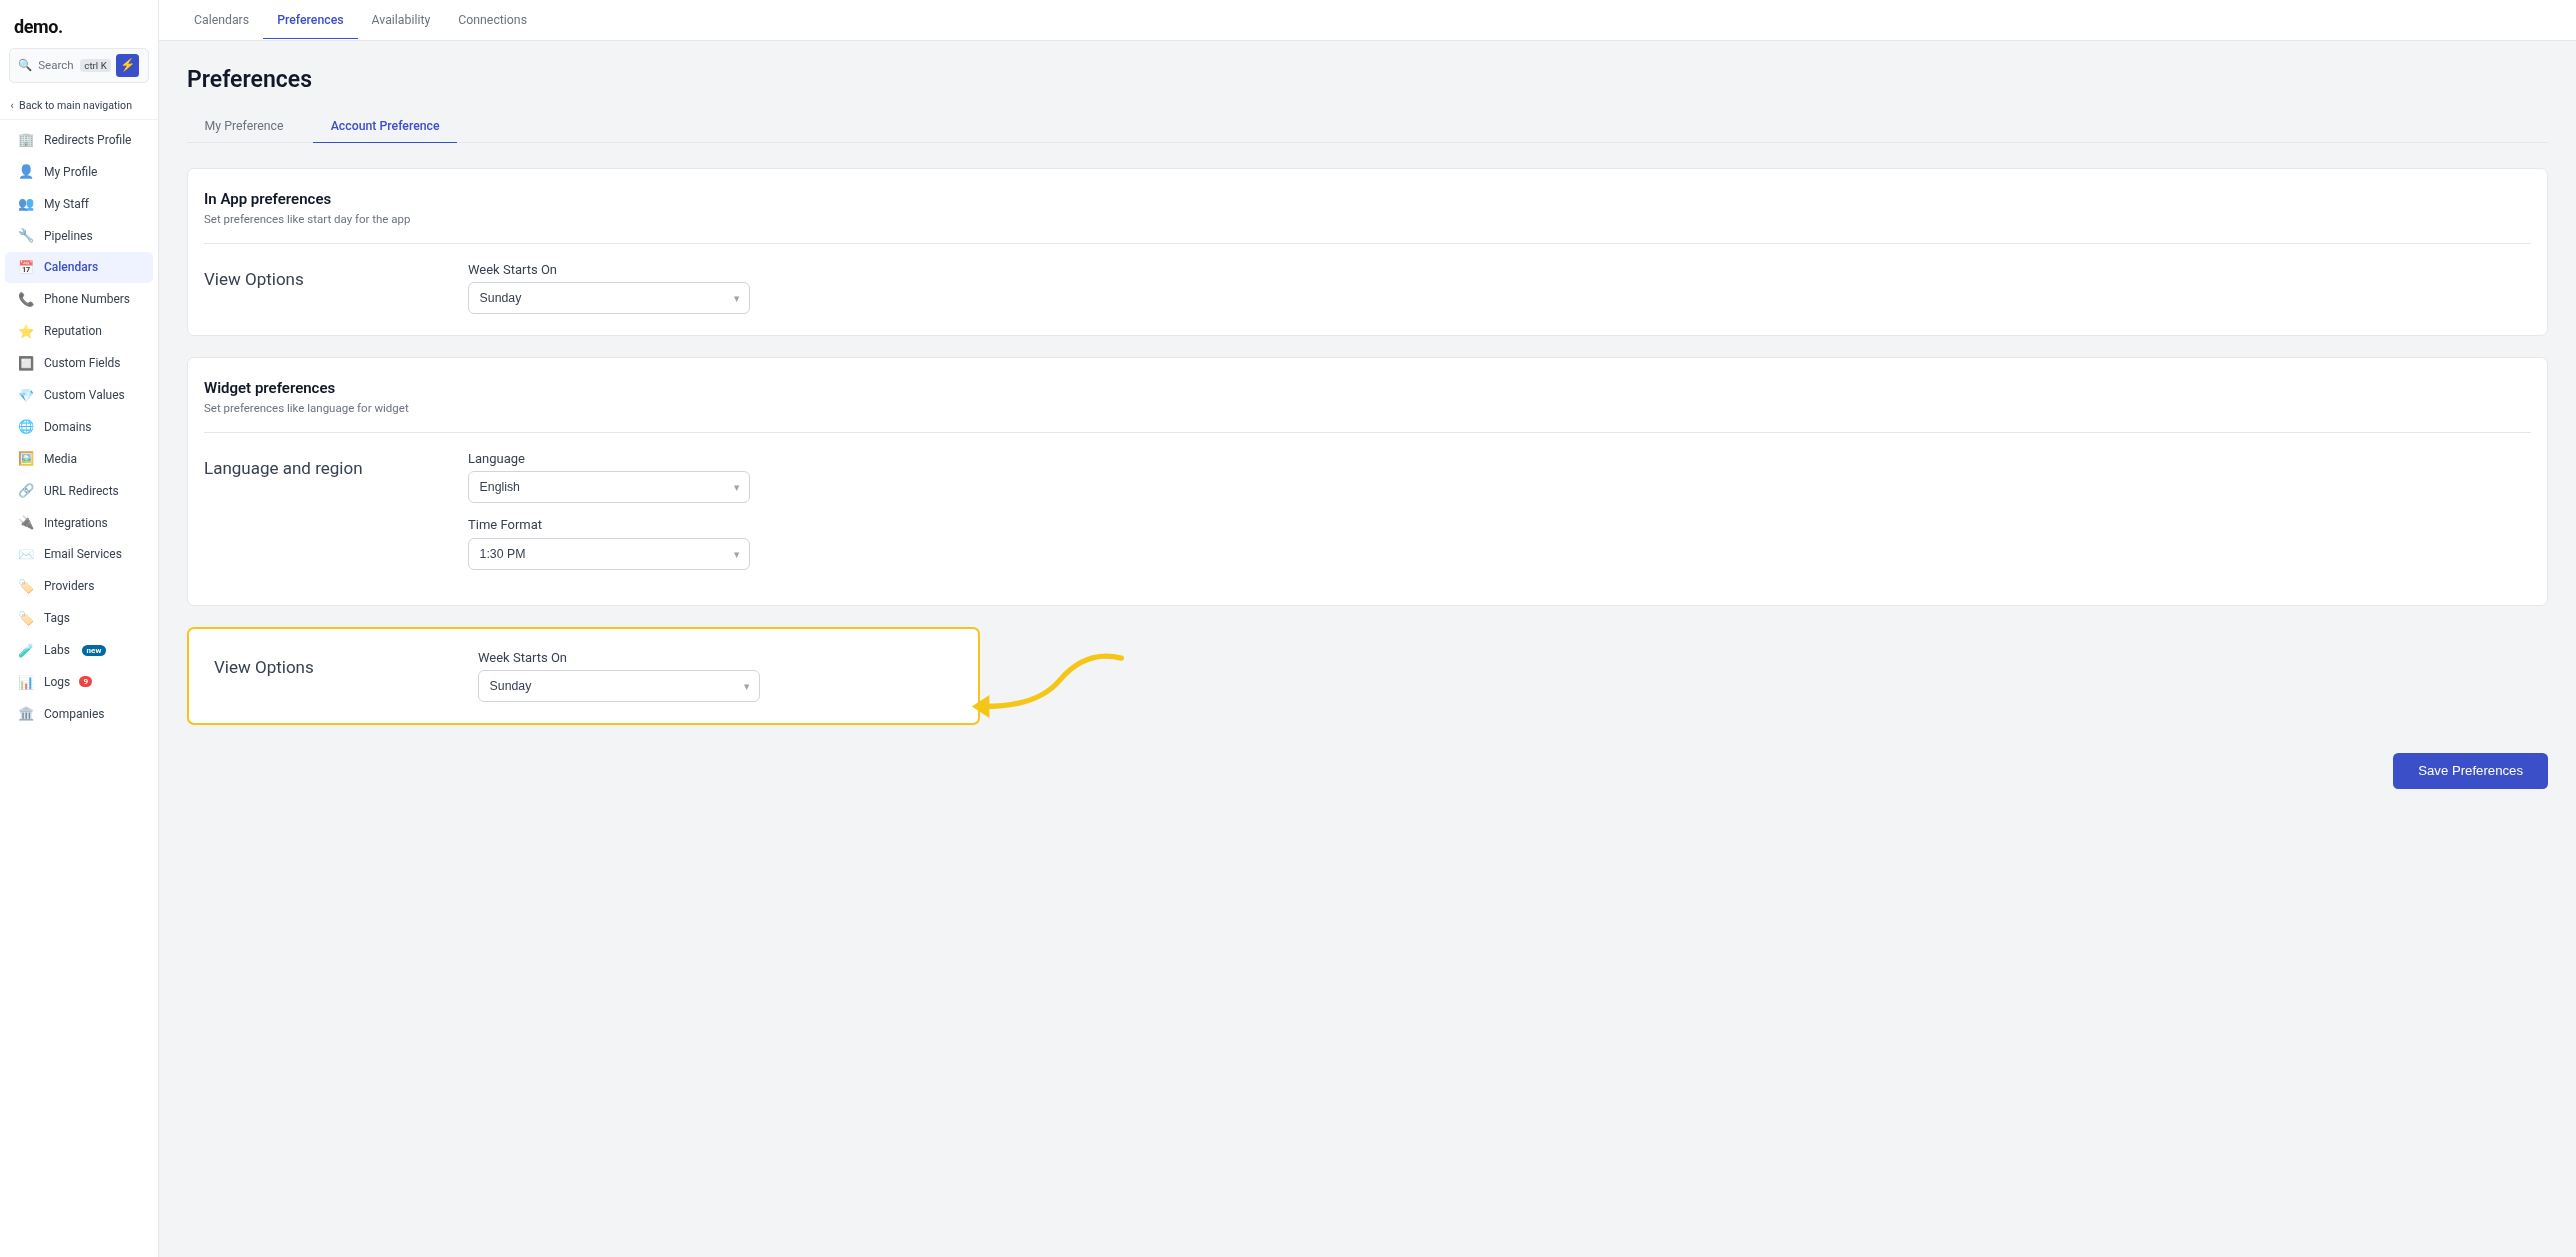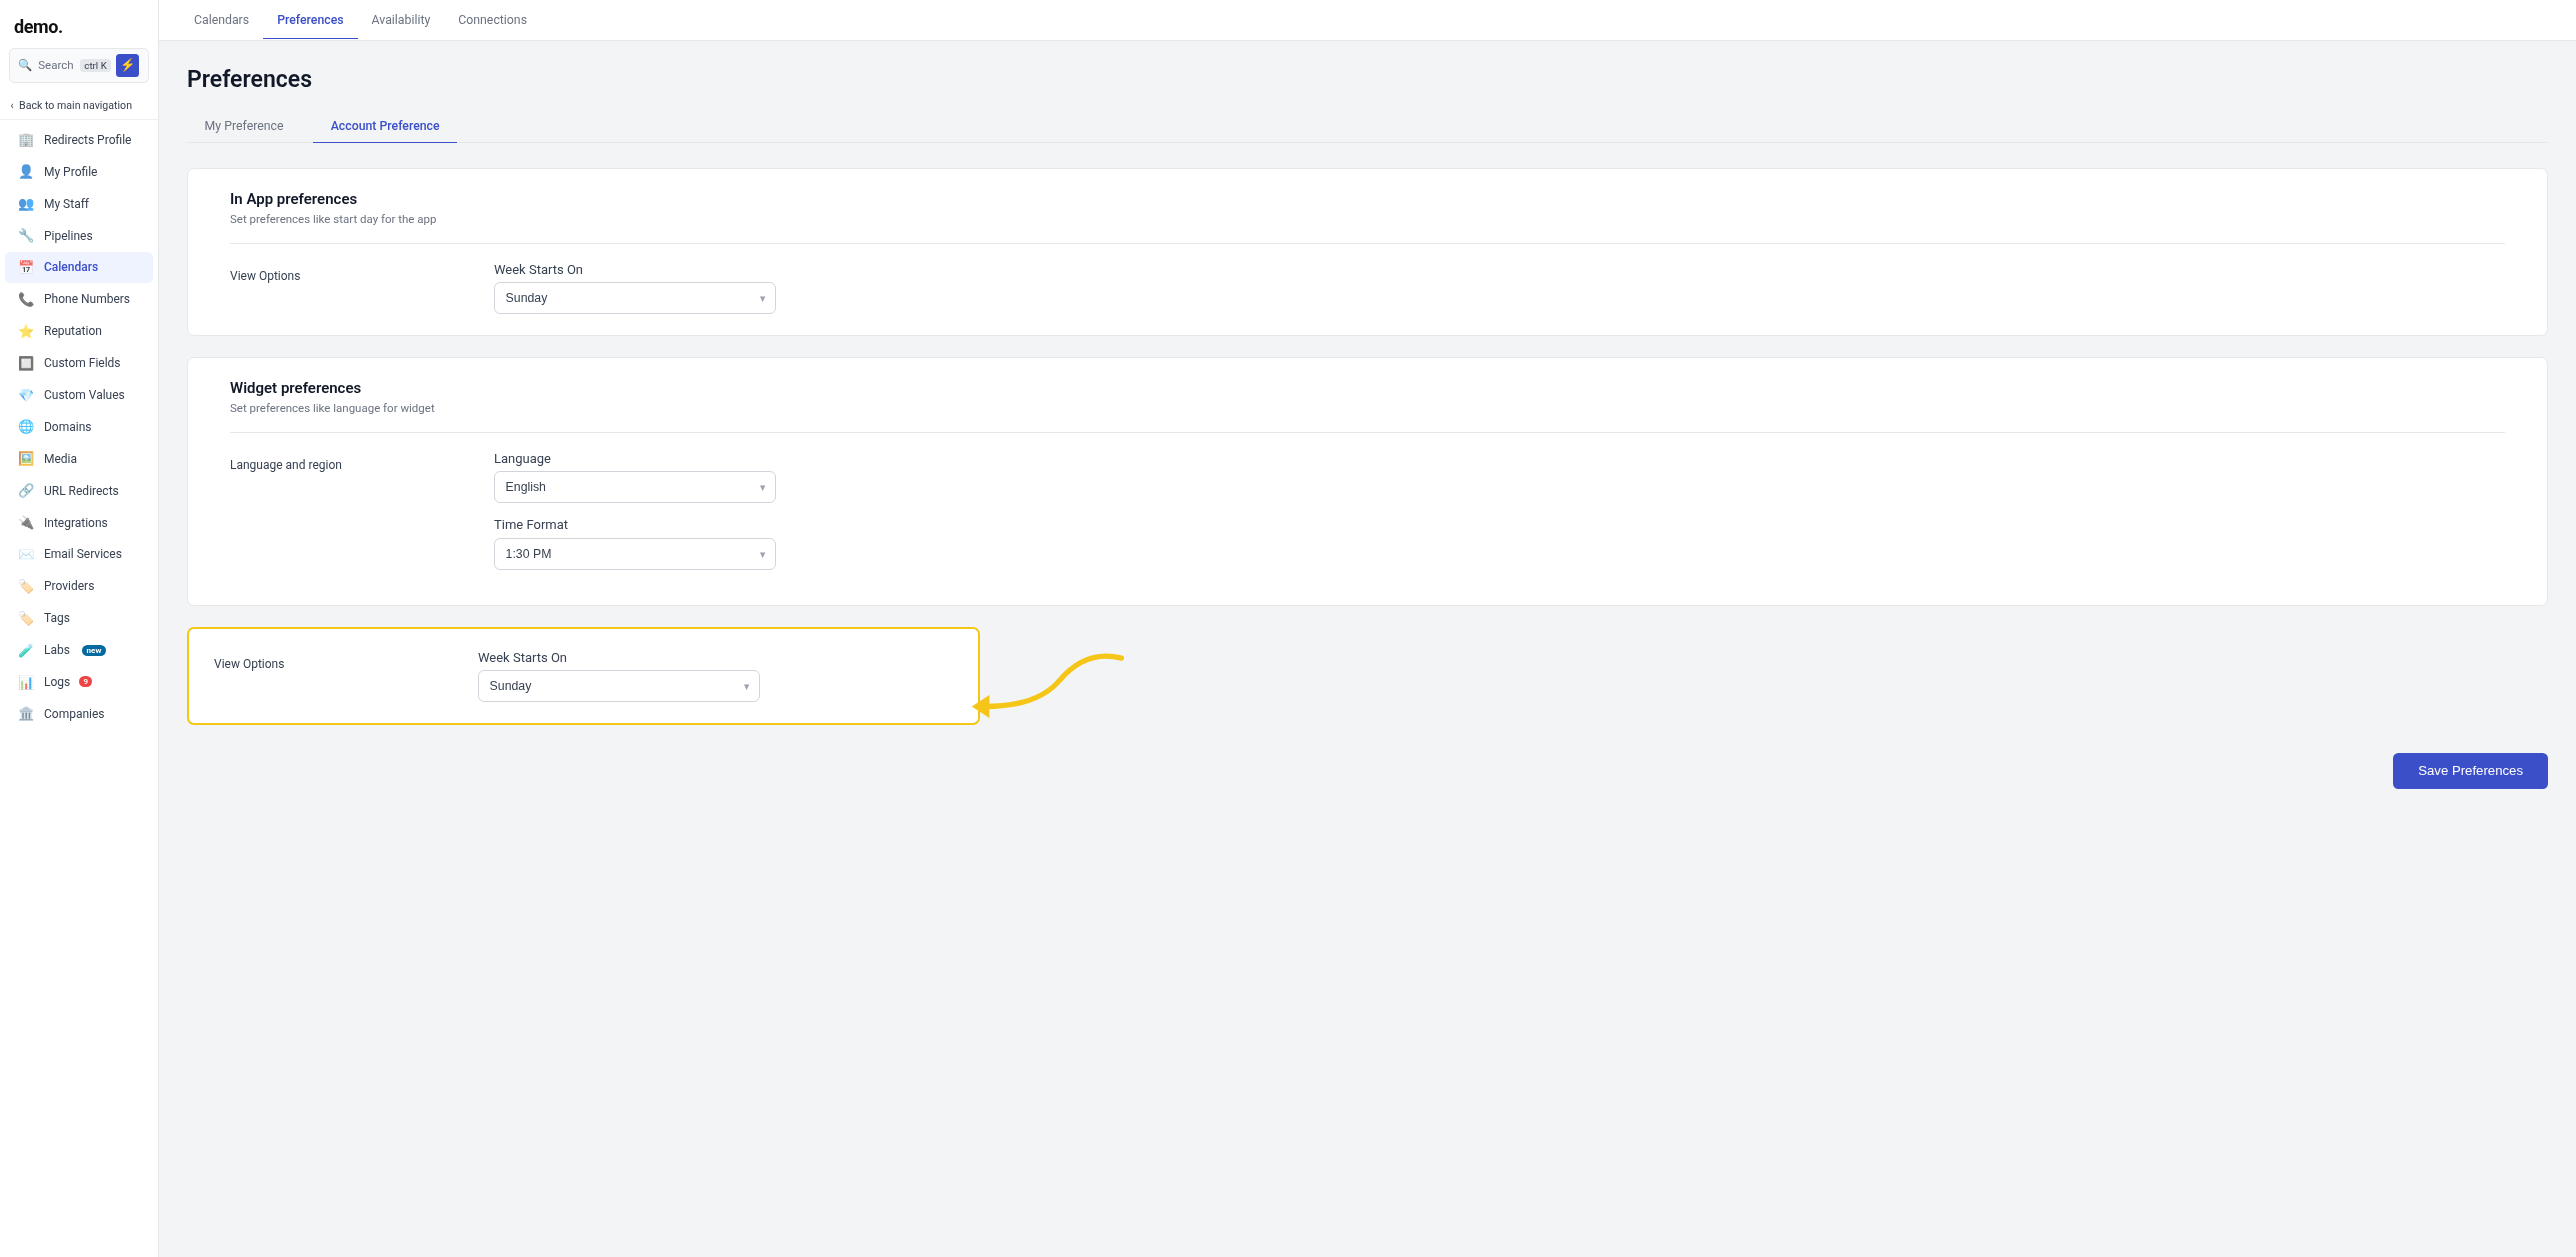--- a/index.html
+++ b/index.html
@@ -147,21 +147,21 @@
       cursor: pointer;
       border-bottom: 1.8px solid transparent;
       margin-bottom: -0.9px;
     }
     .sub-tab.active { color: #3b4fc8; border-bottom-color: #3b4fc8; font-weight: 500; }
 
     
     .section {
       background: #fff;
       border-radius: 7px;
-      padding: 21px 42px;
+      padding: 21px 16px;
       margin-bottom: 21px;
       border: 0.9px solid #e5e7eb;
     }
     .section-title {
       font-size: 15px;
       font-weight: 600;
       color: #111827;
       margin-bottom: 3.5px;
     }
     .section-desc {
@@ -176,21 +176,21 @@
     }
 
     .field-row {
       display: flex;
       align-items: flex-start;
       gap: 35px;
     }
     .field-label-col {
       width: 229px;
       min-width: 176px;
-      font-size: 12px;
+      font-size: 17px;
       color: #374151;
       padding-top: 7px;
       font-weight: 400;
     }
     .field-control-col {
       flex: 1;
       max-width: 282px;
     }
     .field-group-label {
       font-size: 13px;

